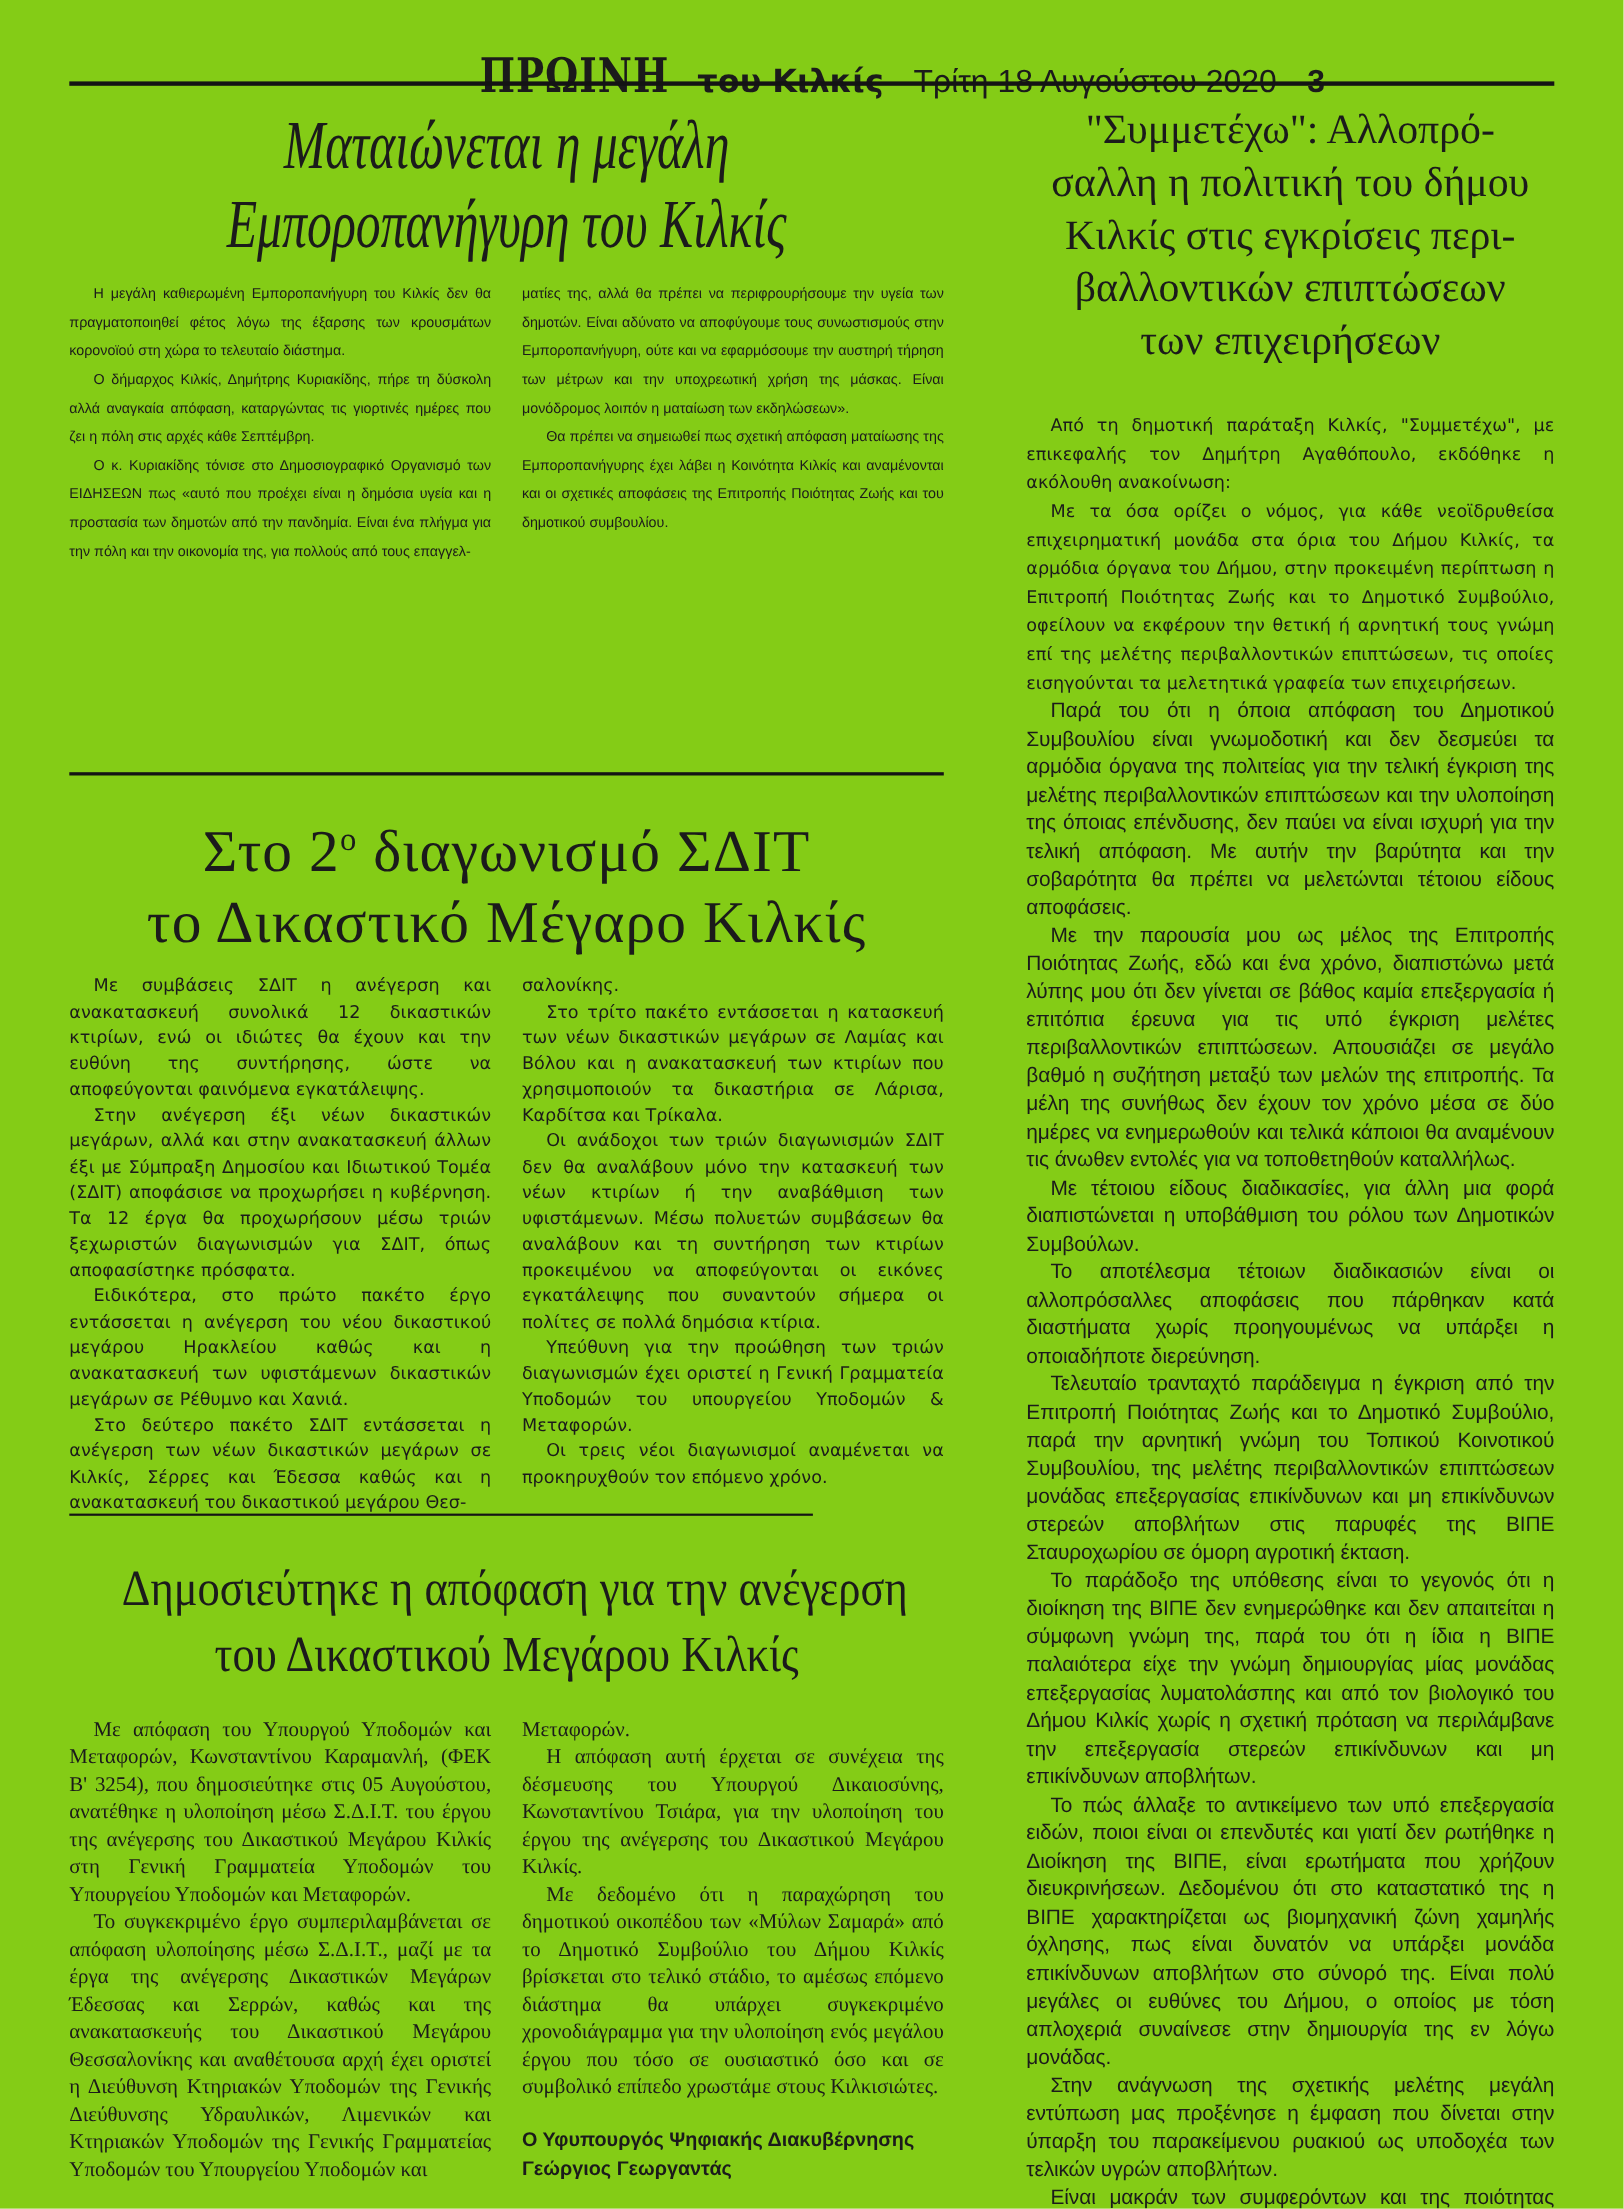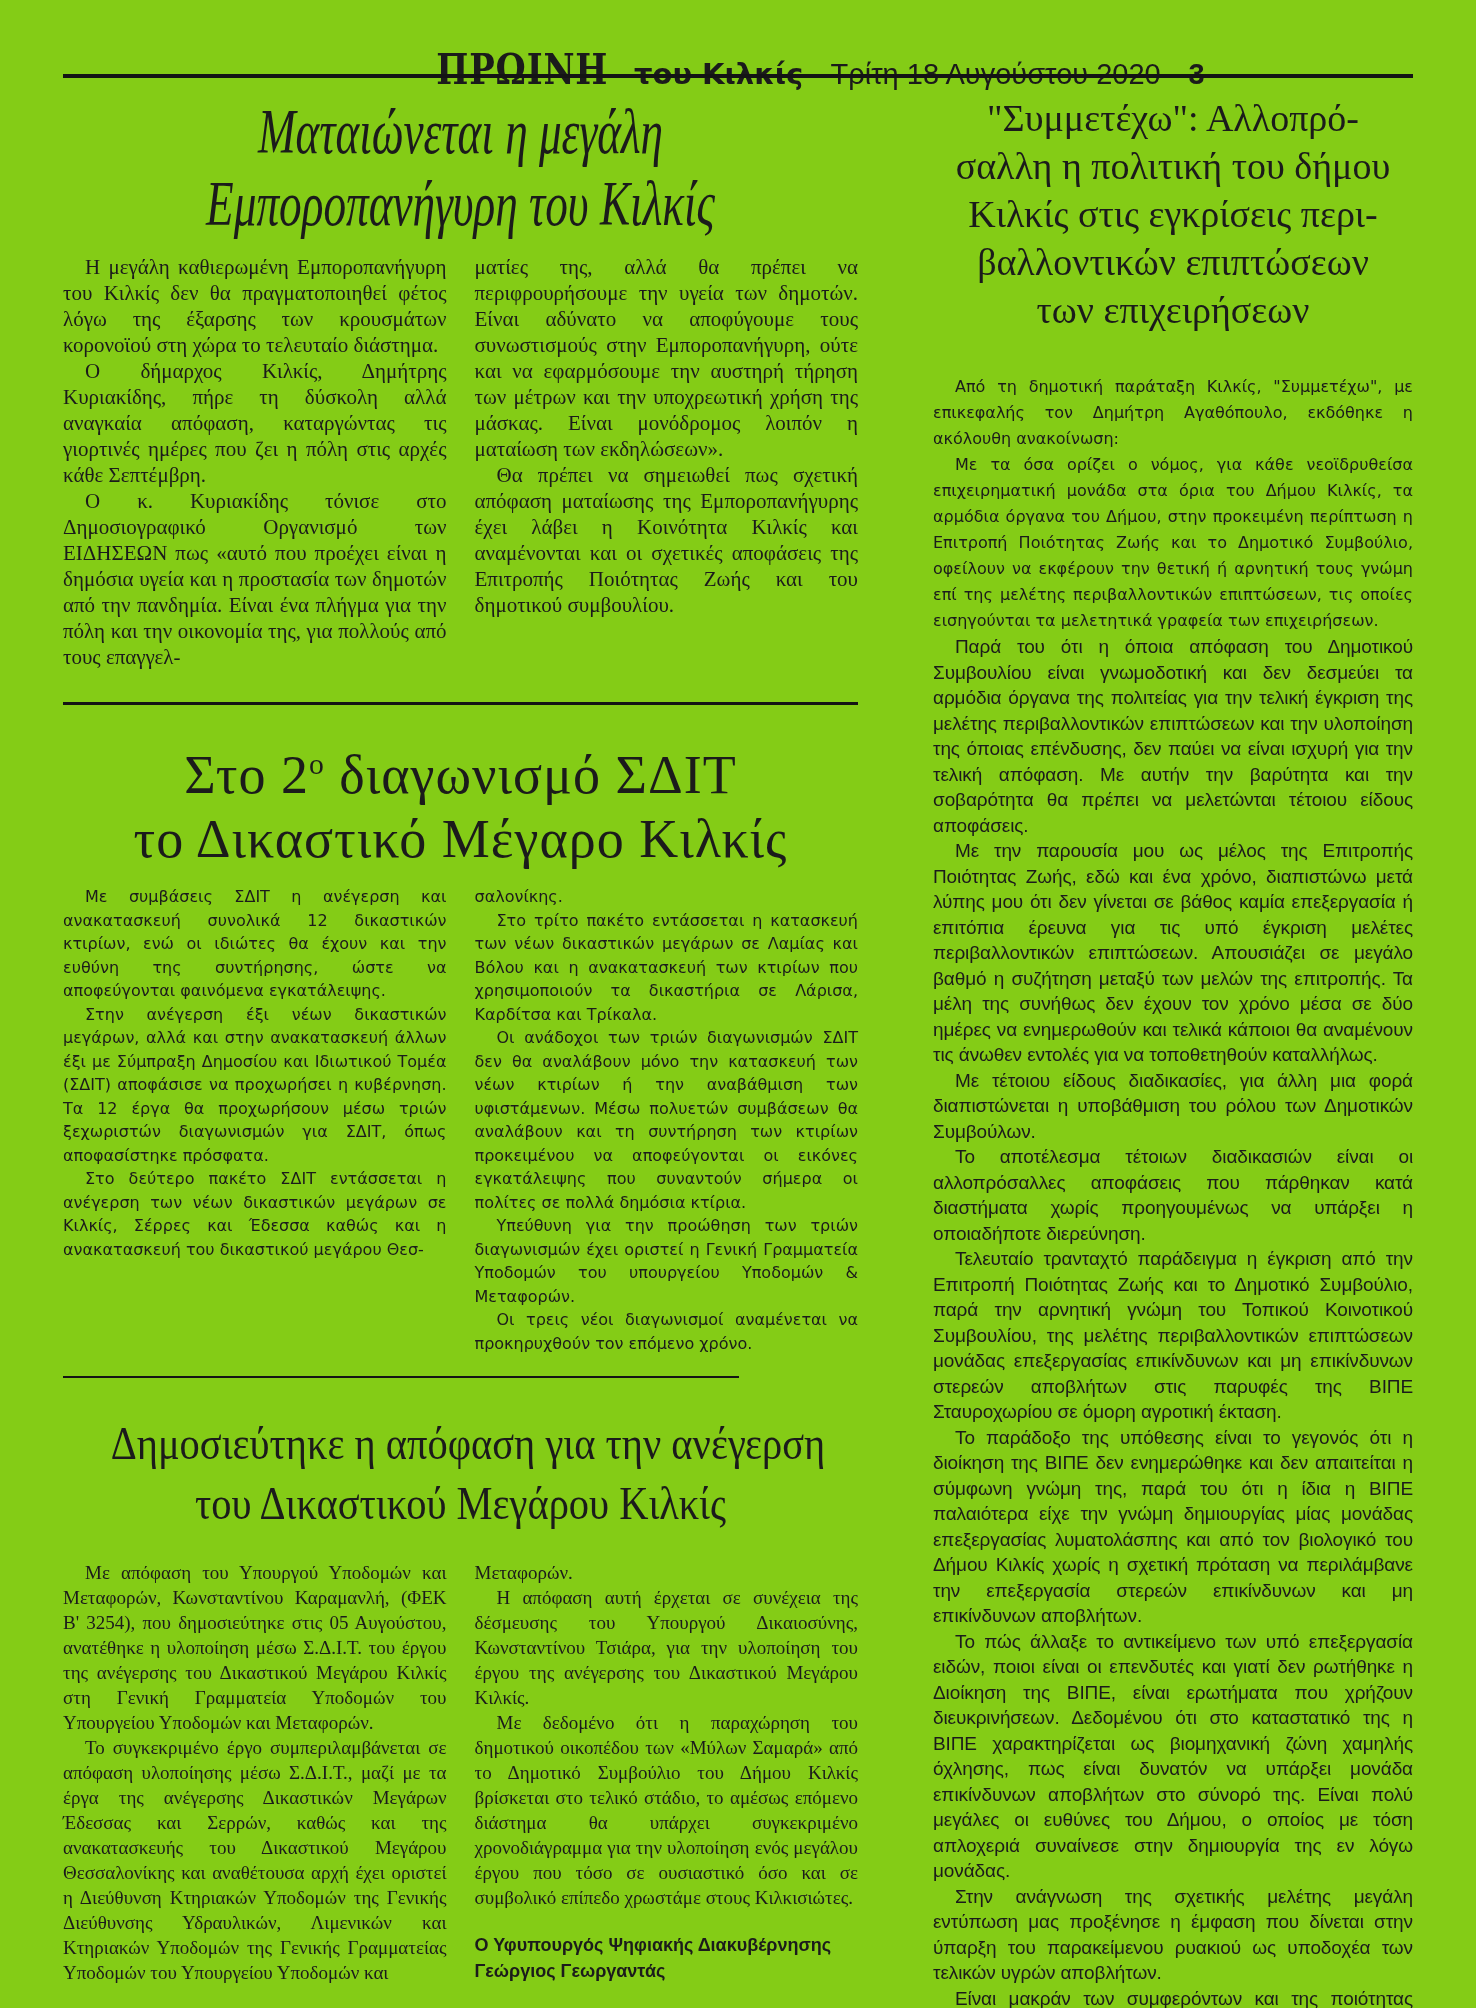--- a/index.html
+++ b/index.html
@@ -38,21 +38,21 @@
   .t-dec .ln{font-family:"Liberation Serif",serif;font-size:46px;line-height:60px;
              text-align:center;white-space:nowrap;transform:scaleX(0.88);transform-origin:50% 50%;}
   .t-sym .ln{font-family:"Liberation Serif",serif;font-size:38px;line-height:48px;text-align:center;}
 
   
   .cols{display:flex;gap:28px;margin-top:14px;}
   .col{flex:1;min-width:0;}
   .para{margin:0;text-align:justify;text-indent:22px;}
   .para.cont{text-indent:0;}
 
-  .body-fair .para{font-family:Liberation Serif, serif;font-size:21px;line-height:26px;}
+  .body-fair .para{font-family:Liberation Sans, sans-serif;font-size:13px;line-height:26px;}
   .body-sdit .para{font-family:"DejaVu Sans",sans-serif;font-size:16px;line-height:23.5px;}
   .body-dec .para{font-family:Liberation Serif, serif;font-size:19px;line-height:25px;}
 
   .art-dec .cols{margin-top:26px;}
 
   .sig-dec{margin-top:22px;text-align:left;}
   .sig-dec .ln{font-family:"Liberation Sans",sans-serif;font-weight:bold;font-size:18px;line-height:26px;}
 
   
   .t-sym{margin-top:2px;}
@@ -99,20 +99,21 @@
 
     <article class="art-sdit" style="top:636px">
       <div class="t-sdit">
         <div class="ln"><span>Στο 2</span><sup>ο</sup><span> διαγωνισμό ΣΔΙΤ</span></div>
         <div class="ln">το Δικαστικό Μέγαρο Κιλκίς</div>
       </div>
       <div class="cols">
         <div class="col body-sdit">
             <p class="para">Με συμβάσεις ΣΔΙΤ η ανέγερση και ανακατασκευή συνολικά 12 δικαστικών κτιρίων, ενώ οι ιδιώτες θα έχουν και την ευθύνη της συντήρησης, ώστε να αποφεύγονται φαινόμενα εγκατάλειψης.</p>
             <p class="para">Στην ανέγερση έξι νέων δικαστικών μεγάρων, αλλά και στην ανακατασκευή άλλων έξι με Σύμπραξη Δημοσίου και Ιδιωτικού Τομέα (ΣΔΙΤ) αποφάσισε να προχωρήσει η κυβέρνηση. Τα 12 έργα θα προχωρήσουν μέσω τριών ξεχωριστών διαγωνισμών για ΣΔΙΤ, όπως αποφασίστηκε πρόσφατα.</p>
+            <p class="para">Ειδικότερα, στο πρώτο πακέτο έργο εντάσσεται η ανέγερση του νέου δικαστικού μεγάρου Ηρακλείου καθώς και η ανακατασκευή των υφιστάμενων δικαστικών μεγάρων σε Ρέθυμνο και Χανιά.</p>
             <p class="para">Στο δεύτερο πακέτο ΣΔΙΤ εντάσσεται η ανέγερση των νέων δικαστικών μεγάρων σε Κιλκίς, Σέρρες και Έδεσσα καθώς και η ανακατασκευή του δικαστικού μεγάρου Θεσ-</p>
           </div>
         <div class="col body-sdit">
             <p class="para cont">σαλονίκης.</p>
             <p class="para">Στο τρίτο πακέτο εντάσσεται η κατασκευή των νέων δικαστικών μεγάρων σε Λαμίας και Βόλου και η ανακατασκευή των κτιρίων που χρησιμοποιούν τα δικαστήρια σε Λάρισα, Καρδίτσα και Τρίκαλα.</p>
             <p class="para">Οι ανάδοχοι των τριών διαγωνισμών ΣΔΙΤ δεν θα αναλάβουν μόνο την κατασκευή των νέων κτιρίων ή την αναβάθμιση των υφιστάμενων. Μέσω πολυετών συμβάσεων θα αναλάβουν και τη συντήρηση των κτιρίων προκειμένου να αποφεύγονται οι εικόνες εγκατάλειψης που συναντούν σήμερα οι πολίτες σε πολλά δημόσια κτίρια.</p>
             <p class="para">Υπεύθυνη για την προώθηση των τριών διαγωνισμών έχει οριστεί η Γενική Γραμματεία Υποδομών του υπουργείου Υποδομών &amp; Μεταφορών.</p>
             <p class="para">Οι τρεις νέοι διαγωνισμοί αναμένεται να προκηρυχθούν τον επόμενο χρόνο.</p>
           </div>
       </div>

